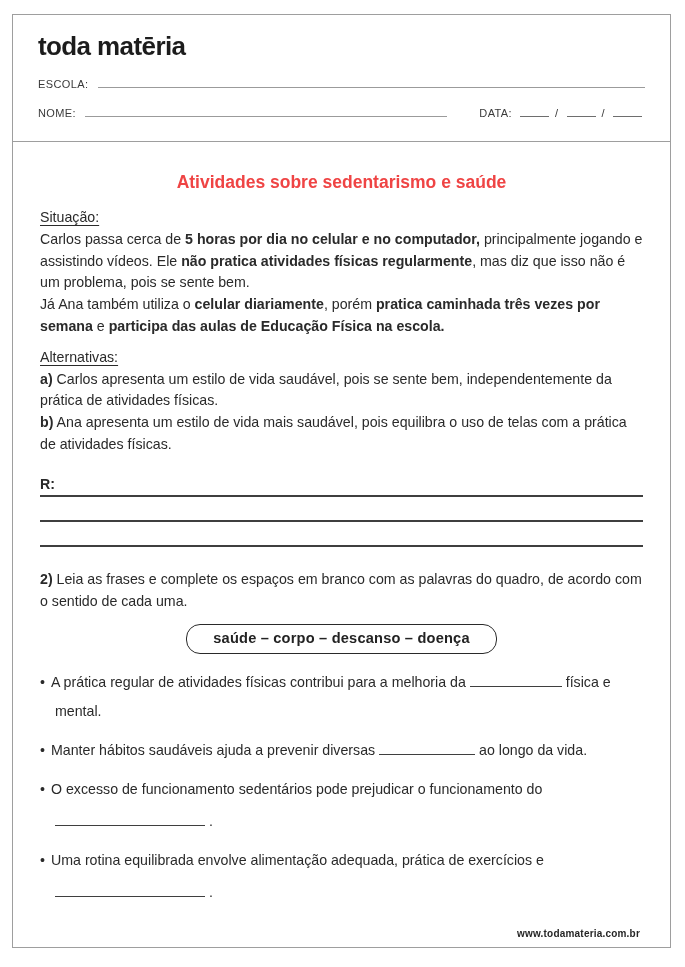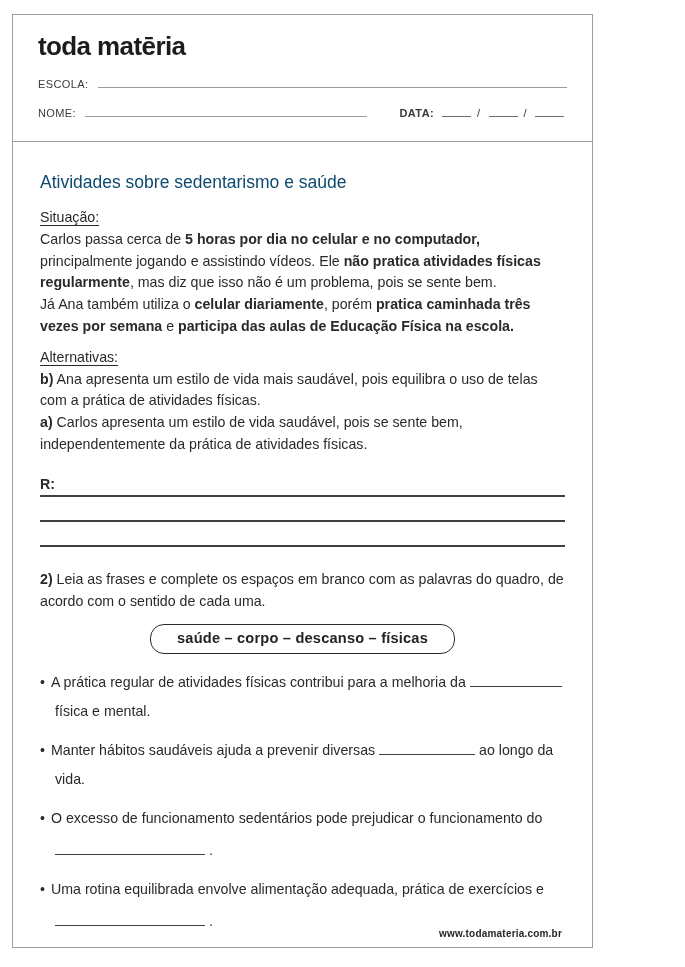--- a/index.html
+++ b/index.html
@@ -4,50 +4,50 @@
 <style>
   * { box-sizing: border-box; }
   html, body { margin: 0; padding: 0; background: #ffffff; }
   body {
     width: 685px; height: 967px;
     font-family: "Liberation Sans", sans-serif;
     color: #2a2a2a;
   }
   .page { position: relative; width: 685px; height: 967px; background: #fff; overflow: hidden; }
 
-  .box { position: absolute; left: 12px; width: 581px; border: 1px solid #9e9e9e; background: #fff; }
+  .box { position: absolute; left: 12px; width: 659px; border: 1px solid #9e9e9e; background: #fff; }
 
   
   .header-box { top: 14px; height: 128px; padding: 16px 25px 0 25px; }
   .logo {
     font-size: 26px; font-weight: bold; letter-spacing: -0.6px; color: #1c1c1c;
   }
   .field-row {
     display: flex; align-items: flex-end;
     margin-top: 16px;
     font-size: 11px; letter-spacing: 0.4px; color: #3a3a3a;
   }
   .field-label { white-space: nowrap; padding-bottom: 1px; }
   .field-line {
     flex: 1; height: 2px; margin-left: 9px; margin-bottom: 3px;
     border-bottom: 1.5px solid #9b9b9b;
   }
-  .data-label { margin-left: 32px; font-weight: bold; }
+  .data-label { margin-left: 32px; }
   .date-blank {
     display: inline-block; width: 29px; height: 2px;
     border-bottom: 1.5px solid #6e6e6e;
     margin: 0 3px 3px 8px;
   }
   .slash { padding-bottom: 1px; margin-left: 3px; color: #3a3a3a; }
 
   
   .main-box { top: 141px; height: 807px; padding: 30px 27px 0 27px; }
   .title {
     margin: 0 0 14px 0;
-    font-size: 17.5px; font-weight: normal; color: #0c4a6e;
+    font-size: 17.5px; font-weight: bold; text-align: center; color: #ef4444;
   }
   .para { margin: 0; font-size: 14.2px; line-height: 21.8px; }
   .b, .para b { font-weight: bold; }
   .section-label {
     font-size: 14.2px; line-height: 21.8px; font-weight: normal;
     text-decoration: underline; text-underline-offset: 3px;
   }
   .alt-label { margin-top: 9px; }
 
   .answer-row {
@@ -113,32 +113,32 @@
   </div>
 
   <div class="box main-box">
     <h1 class="title">Atividades sobre sedentarismo e saúde</h1>
 
 
     <div class="section-label">Situação:</div>
     <p class="para"><span>Carlos passa cerca de </span><span class="b">5 horas por dia no celular e no computador,</span><span> principalmente jogando e assistindo vídeos. Ele </span><span class="b">não pratica atividades físicas regularmente</span><span>, mas diz que isso não é um problema, pois se sente bem.</span><br><span>Já Ana também utiliza o </span><span class="b">celular diariamente</span><span>, porém </span><span class="b">pratica caminhada três vezes por semana</span><span> e </span><span class="b">participa das aulas de Educação Física na escola.</span></p>
 
     <div class="section-label alt-label">Alternativas:</div>
+    <p class="para"><span class="b">a)</span><span> Carlos apresenta um estilo de vida saudável, pois se sente bem, independentemente da prática de atividades físicas.</span></p>
     <p class="para"><span class="b">b)</span><span> Ana apresenta um estilo de vida mais saudável, pois equilibra o uso de telas com a prática de atividades físicas.</span></p>
-    <p class="para"><span class="b">a)</span><span> Carlos apresenta um estilo de vida saudável, pois se sente bem, independentemente da prática de atividades físicas.</span></p>
 
     <div class="answer-row">
       <span>R:</span>
     </div>
     <div class="answer-line"></div>
     <div class="answer-line"></div>
 
     <p class="para q2-intro"><span class="b">2)</span><span> Leia as frases e complete os espaços em branco com as palavras do quadro, de acordo com o sentido de cada uma.</span></p>
 
-    <div class="word-box">saúde – corpo – descanso – físicas</div>
+    <div class="word-box">saúde – corpo – descanso – doença</div>
 
     <ul class="q2-list">
       <li class="q2-item"><span class="marker">•</span><span><span>A prática regular de atividades físicas contribui para a melhoria da </span><span class="blank" style="width: 92px;"></span><span> física e mental.</span></span></li>
       <li class="q2-item"><span class="marker">•</span><span><span>Manter hábitos saudáveis ajuda a prevenir diversas </span><span class="blank" style="width: 96px;"></span><span> ao longo da vida.</span></span></li>
       <li class="q2-item"><span class="marker">•</span><span><span>O excesso de funcionamento sedentários pode prejudicar o funcionamento do</span><br><span class="blank mt" style="width: 150px;"></span><span> .</span></span></li>
       <li class="q2-item"><span class="marker">•</span><span><span>Uma rotina equilibrada envolve alimentação adequada, prática de exercícios e</span><br><span class="blank mt" style="width: 150px;"></span><span> .</span></span></li>
     </ul>
 
     <div class="footer-url">www.todamateria.com.br</div>
   </div>

